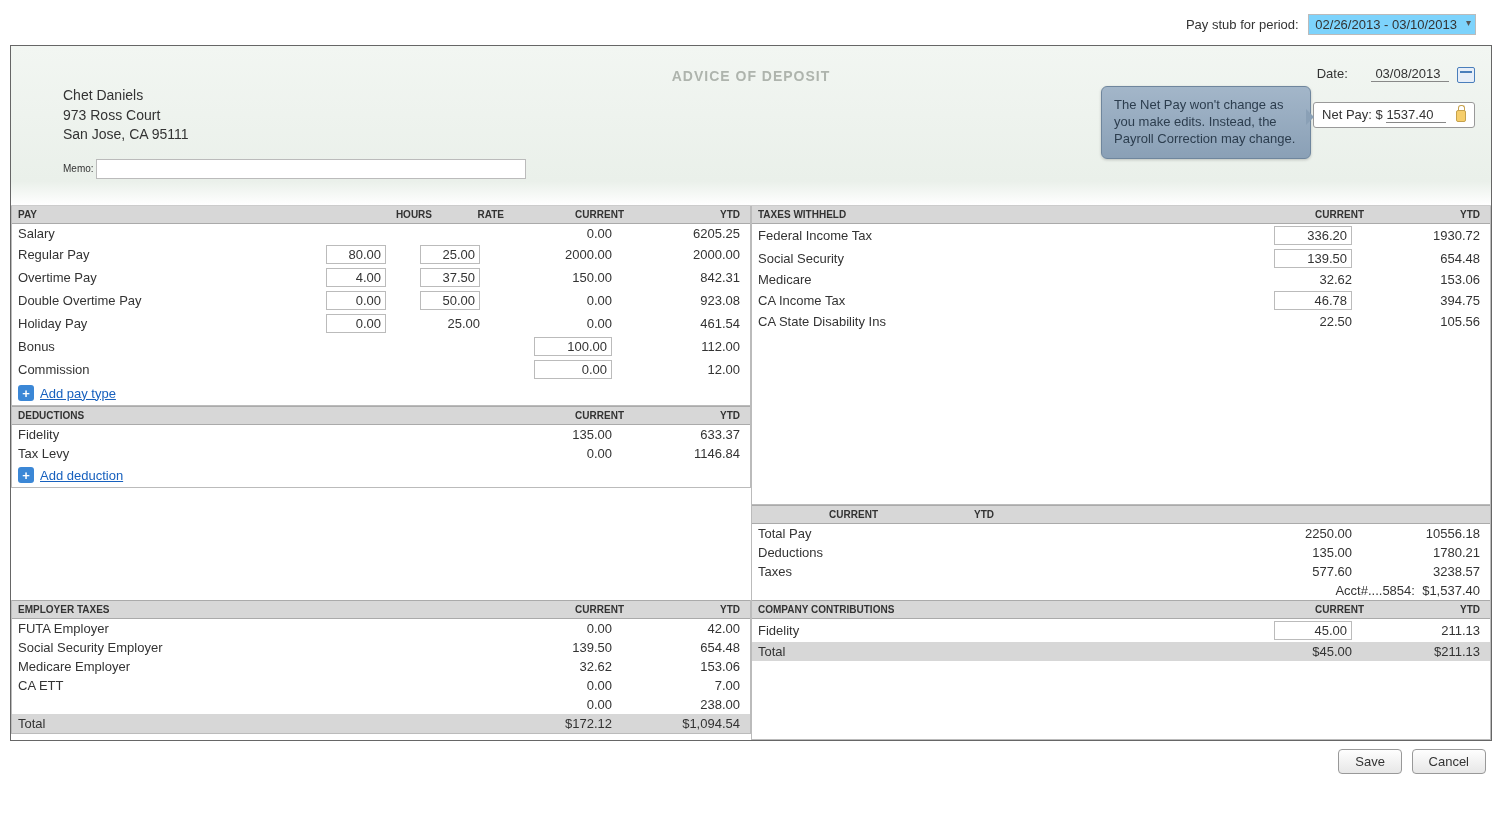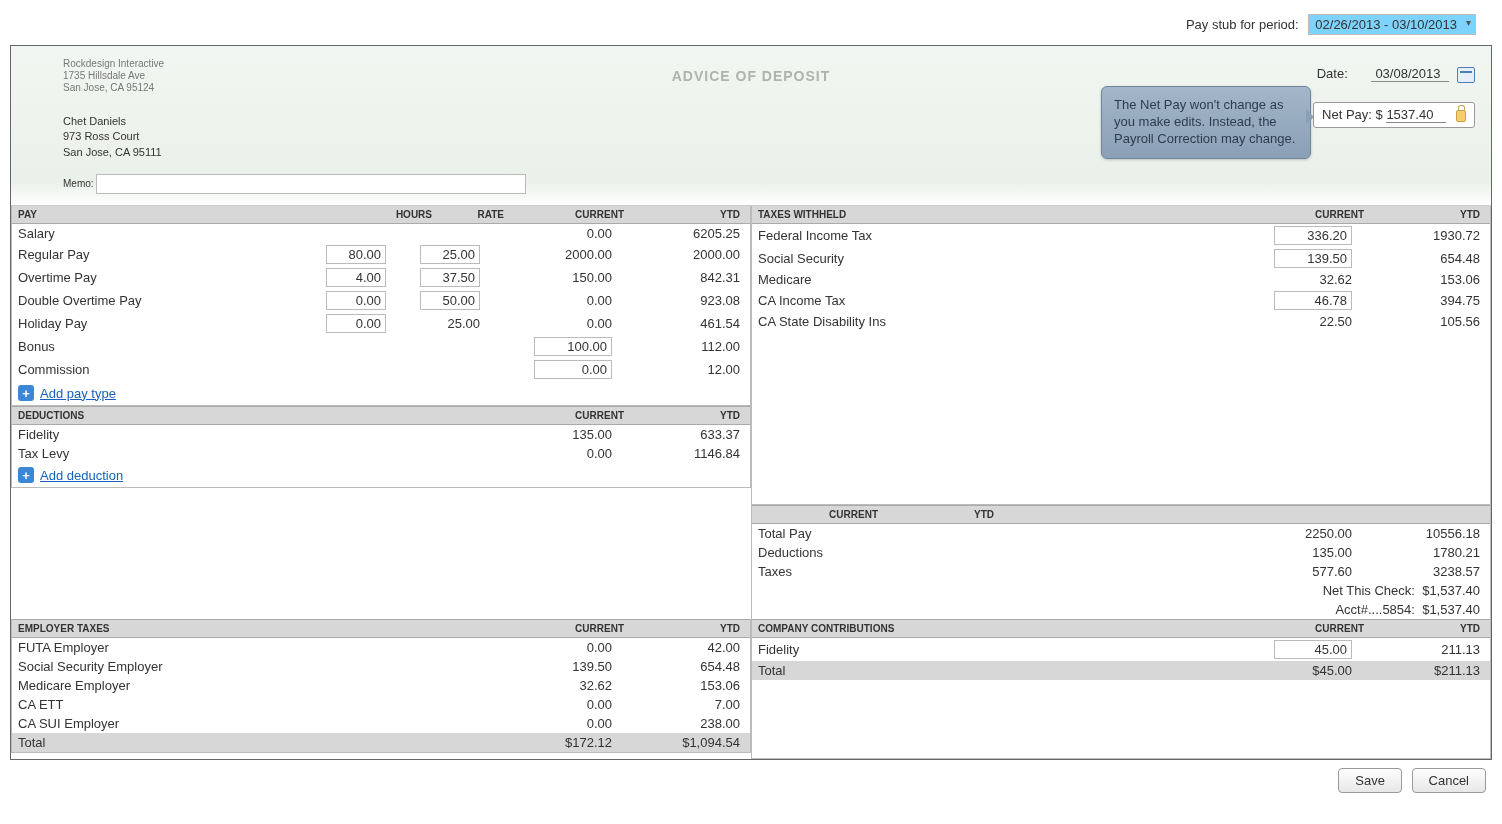--- a/index.html
+++ b/index.html
@@ -136,22 +136,22 @@
     margin-left: 40px;
   }
   .tooltip-box::after {
     content:"";
     position:absolute;
     right:-12px; top:22px;
     border:8px solid transparent;
     border-left-color:#8aa0b6;
   }
   .employee-block {
-    margin-top: 20px;
-    font-size: 11px;
+    margin-top: 28px;
+    font-size: 14px;
     line-height: 1.4;
   }
   .memo-row {
     margin-top: 14px;
     font-size: 10px;
   }
   .memo-input {
     display:inline-block;
     border:1px solid #bbb;
     width: 430px;
@@ -268,25 +268,20 @@
 <body>
 
 <div class="top-bar">
   <span>Pay stub for period:</span>
   <span class="period-select">02/26/2013 - 03/10/2013</span>
 </div>
 
 <div class="main-container">
 
   <div class="header-area">
-    <div class="company-block">
-      <div>Rockdesign Interactive</div>
-      <div>1735 Hillsdale Ave</div>
-      <div>San Jose, CA 95124</div>
-    </div>
     <div class="advice-title">ADVICE OF DEPOSIT</div>
     <div class="date-block">
       <span>Date:</span>
       <span class="date-input">03/08/2013</span>
       <span class="cal-icon"></span>
     </div>
     <div class="netpay-box">
       <span>Net Pay: $</span>
       <span class="netpay-amt">1537.40</span>
       <span class="lock-icon"></span>
@@ -450,24 +445,20 @@
               <div class="c-cur">135.00</div>
               <div class="c-ytd">1780.21</div>
             </div>
             <div class="row">
               <div>Taxes</div>
               <div class="c-cur">577.60</div>
               <div class="c-ytd">3238.57</div>
             </div>
           </div>
         <div class="summary-footer">
-          <span>Net This Check:</span>&nbsp;
-          <span>$1,537.40</span>
-        </div>
-        <div class="summary-footer">
           <span>Acct#....5854:</span>&nbsp;
           <span>$1,537.40</span>
         </div>
       </div>
 
     </div>
   </div>
 
   <div class="grid">
     <div class="col-left right-sec">
@@ -492,21 +483,20 @@
               <div>Medicare Employer</div>
               <div class="c-cur">32.62</div>
               <div class="c-ytd">153.06</div>
             </div>
             <div class="row">
               <div>CA ETT</div>
               <div class="c-cur">0.00</div>
               <div class="c-ytd">7.00</div>
             </div>
             <div class="row">
-              <div>CA SUI Employer</div>
               <div class="c-cur">0.00</div>
               <div class="c-ytd">238.00</div>
             </div>
           </div>
         <div class="row total-row">
           <div>Total</div>
           <div class="c-cur">$172.12</div>
           <div class="c-ytd">$1,094.54</div>
         </div>
       </div>

